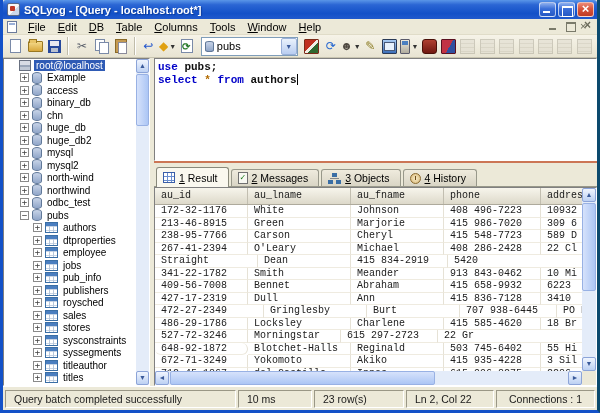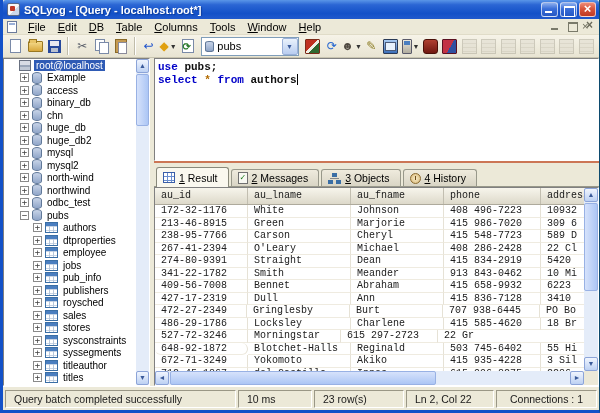--- a/index.html
+++ b/index.html
@@ -1,18 +1,18 @@
 <!DOCTYPE html>
 <html><head>
 <meta charset="utf-8">
 <style>
   * { margin:0; padding:0; box-sizing:border-box; }
   html,body { width:600px; height:413px; overflow:hidden; background:#fff;
               font-family:"Liberation Sans", sans-serif; }
-  .window { width:600px; height:413px; border-left:3px solid #1351C8; border-right:1px solid #0c4a6e;
+  .window { width:600px; height:413px; border-left:3px solid #1351C8; border-right:3px solid #0c4a6e;
             border-bottom:3px solid #1351C8; background:#ECE9D8; position:relative; }
 
   
   .titlebar { height:19px; background:linear-gradient(180deg,#5A96E8 0%,#2B66D4 25%,#1351C8 70%,#2059CC 100%);
               display:flex; align-items:center; padding:0 3px; border-radius:3px 3px 0 0; }
   .app-ico { width:13px; height:13px; margin:0 4px 0 1px; background:linear-gradient(135deg,#f8f8f8 55%,#cdd8ea 55%);
              border:1px solid #5a6a88; border-radius:2px; position:relative; flex:0 0 auto; }
   .app-ico::after{ content:""; position:absolute; left:2px; top:2px; width:5px; height:5px; background:#C03828; border-radius:1px;}
   .title-text { color:#fff; font-size:11px; font-weight:bold; text-shadow:1px 1px 1px #0a3a9a;
                 white-space:nowrap; overflow:hidden; flex:1; }
@@ -470,21 +470,20 @@
                 <div class="g-cell last">589 D</div>
               </div>
               <div class="g-row">
                 <div class="g-cell" style="width: 93px;">267-41-2394</div>
                 <div class="g-cell" style="width: 103px;">O'Leary</div>
                 <div class="g-cell" style="width: 93px;">Michael</div>
                 <div class="g-cell" style="width: 97px;">408 286-2428</div>
                 <div class="g-cell last">22 Cl</div>
               </div>
               <div class="g-row">
-                <div class="g-cell" style="width: 93px;">274-80-9391</div>
                 <div class="g-cell" style="width: 103px;">Straight</div>
                 <div class="g-cell" style="width: 93px;">Dean</div>
                 <div class="g-cell" style="width: 97px;">415 834-2919</div>
                 <div class="g-cell last">5420</div>
               </div>
               <div class="g-row">
                 <div class="g-cell" style="width: 93px;">341-22-1782</div>
                 <div class="g-cell" style="width: 103px;">Smith</div>
                 <div class="g-cell" style="width: 93px;">Meander</div>
                 <div class="g-cell" style="width: 97px;">913 843-0462</div>
@@ -498,21 +497,21 @@
                 <div class="g-cell last">6223</div>
               </div>
               <div class="g-row">
                 <div class="g-cell" style="width: 93px;">427-17-2319</div>
                 <div class="g-cell" style="width: 103px;">Dull</div>
                 <div class="g-cell" style="width: 93px;">Ann</div>
                 <div class="g-cell" style="width: 97px;">415 836-7128</div>
                 <div class="g-cell last">3410</div>
               </div>
               <div class="g-row">
-                <div class="g-cell" style="width: 92px;">472-27-2349</div>
+                <div class="g-cell" style="width: 109px;">472-27-2349</div>
                 <div class="g-cell" style="width: 103px;">Gringlesby</div>
                 <div class="g-cell" style="width: 93px;">Burt</div>
                 <div class="g-cell" style="width: 97px;">707 938-6445</div>
                 <div class="g-cell last">PO Bo</div>
               </div>
               <div class="g-row">
                 <div class="g-cell" style="width: 93px;">486-29-1786</div>
                 <div class="g-cell" style="width: 103px;">Locksley</div>
                 <div class="g-cell" style="width: 93px;">Charlene</div>
                 <div class="g-cell" style="width: 97px;">415 585-4620</div>

